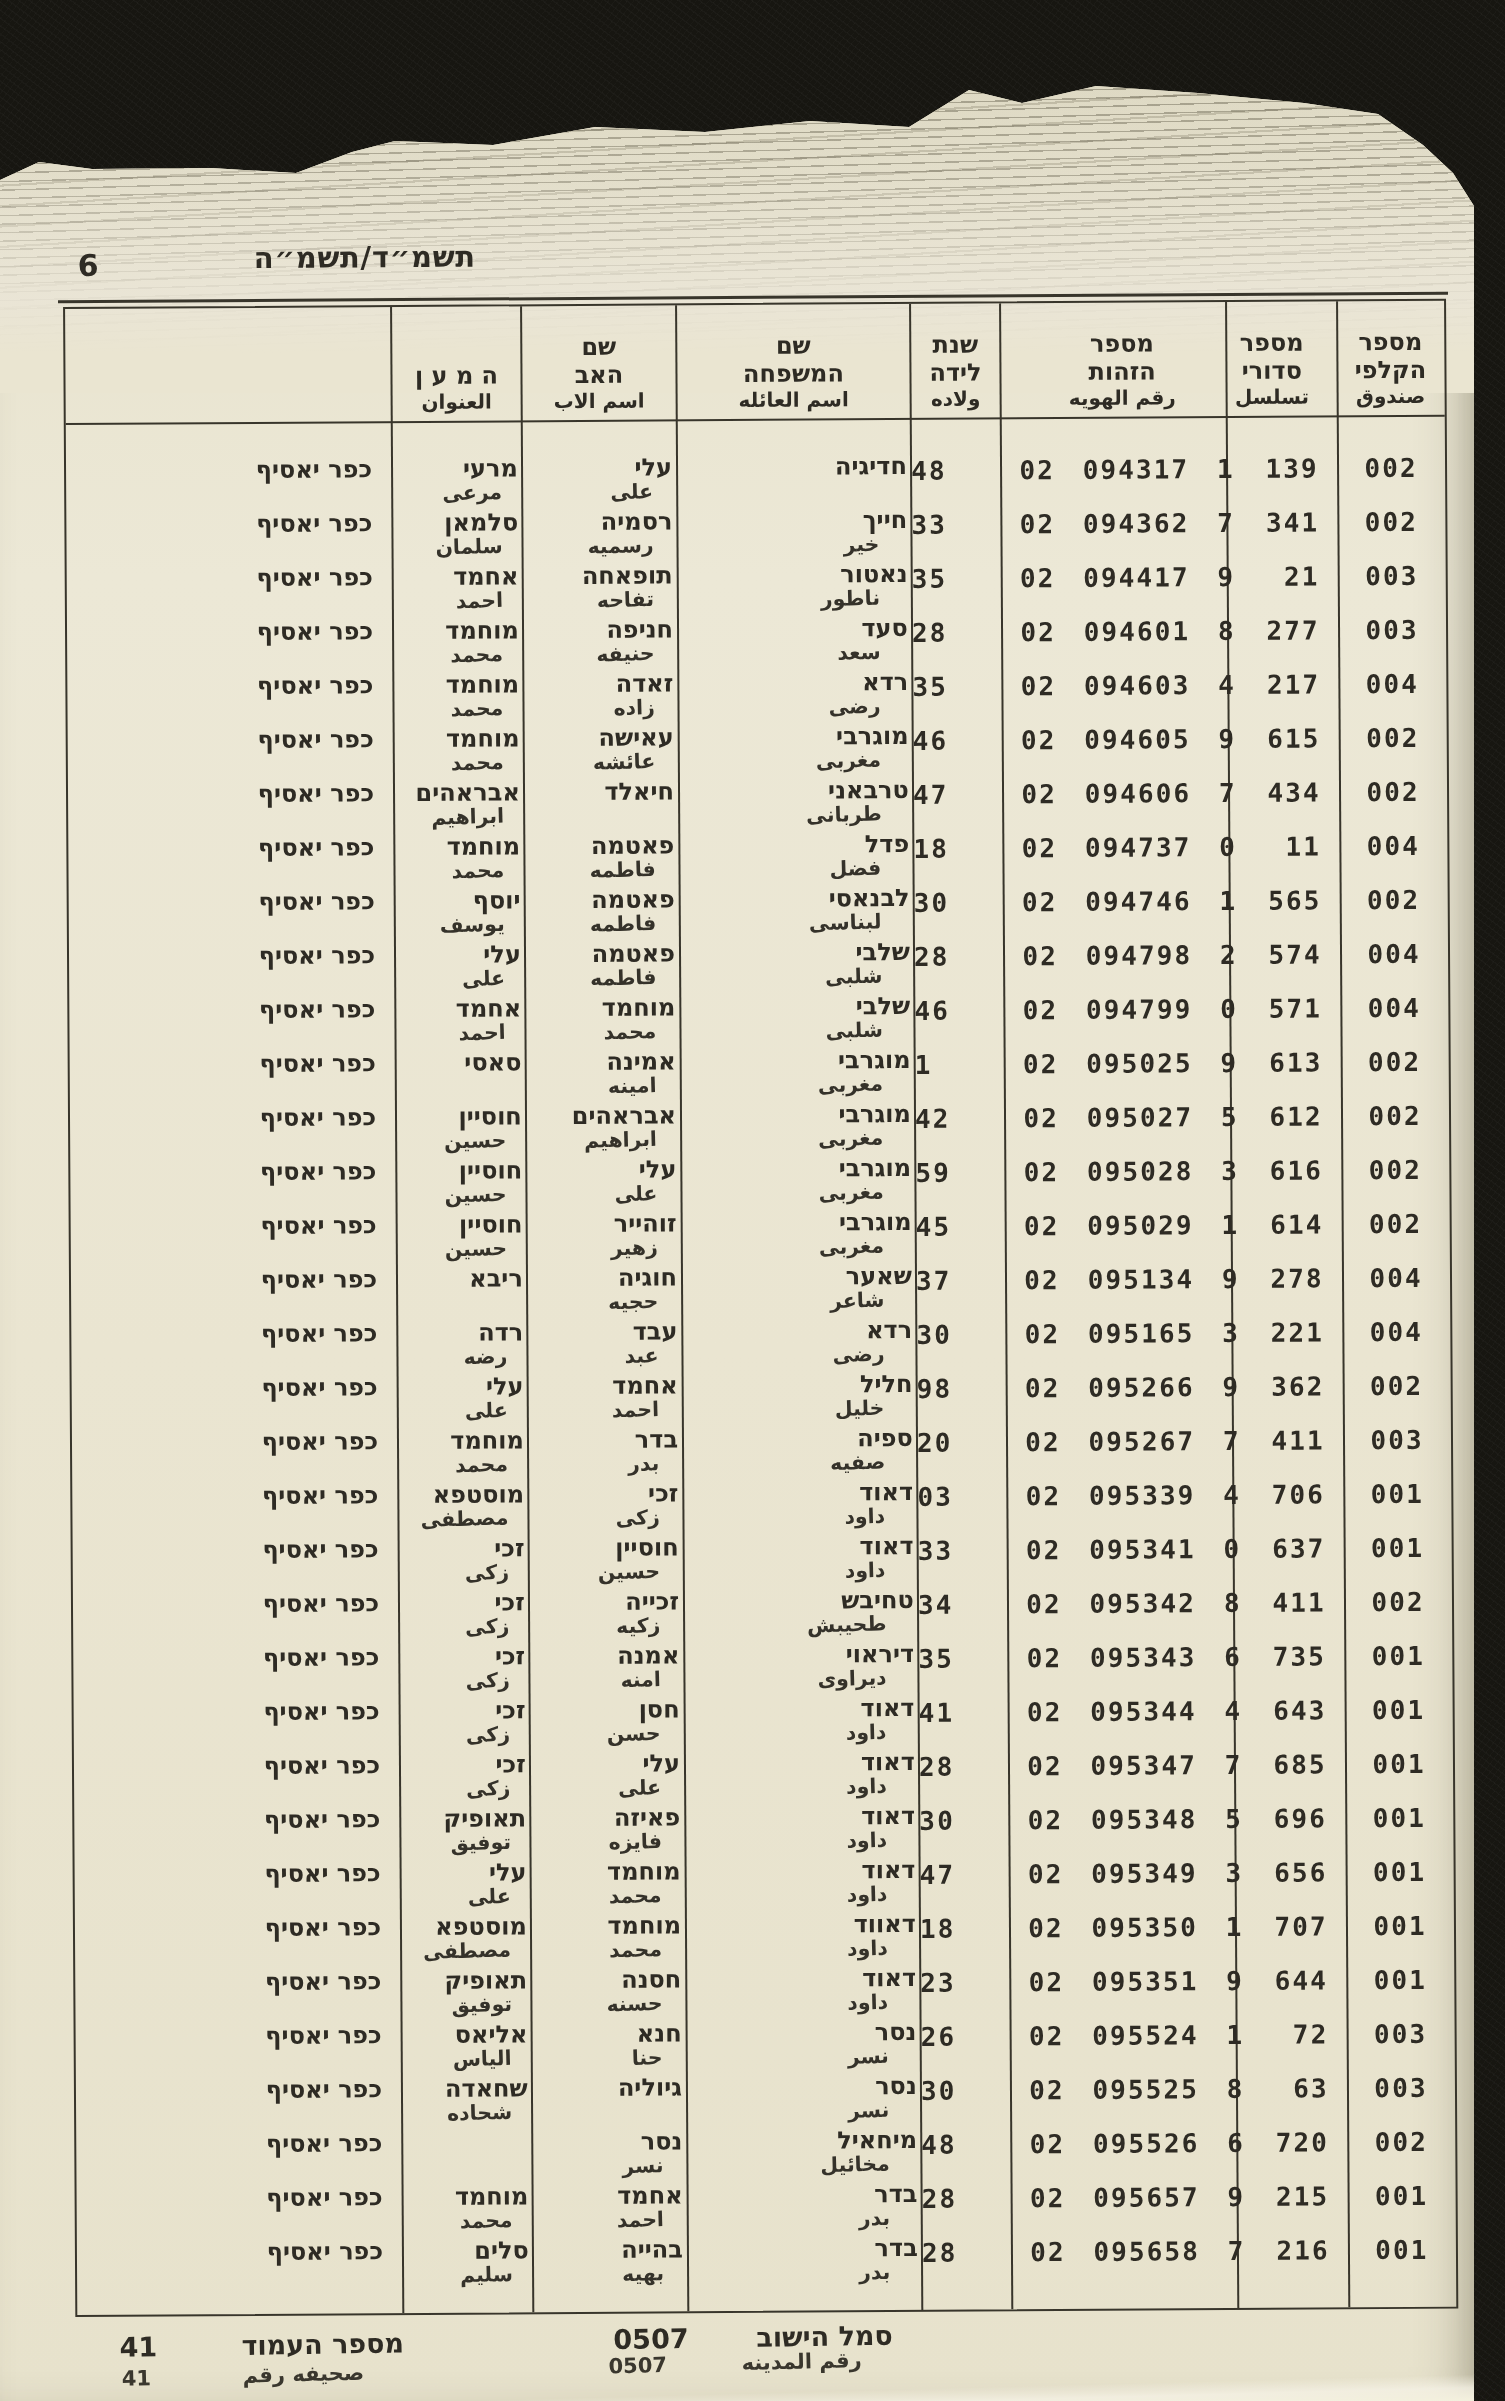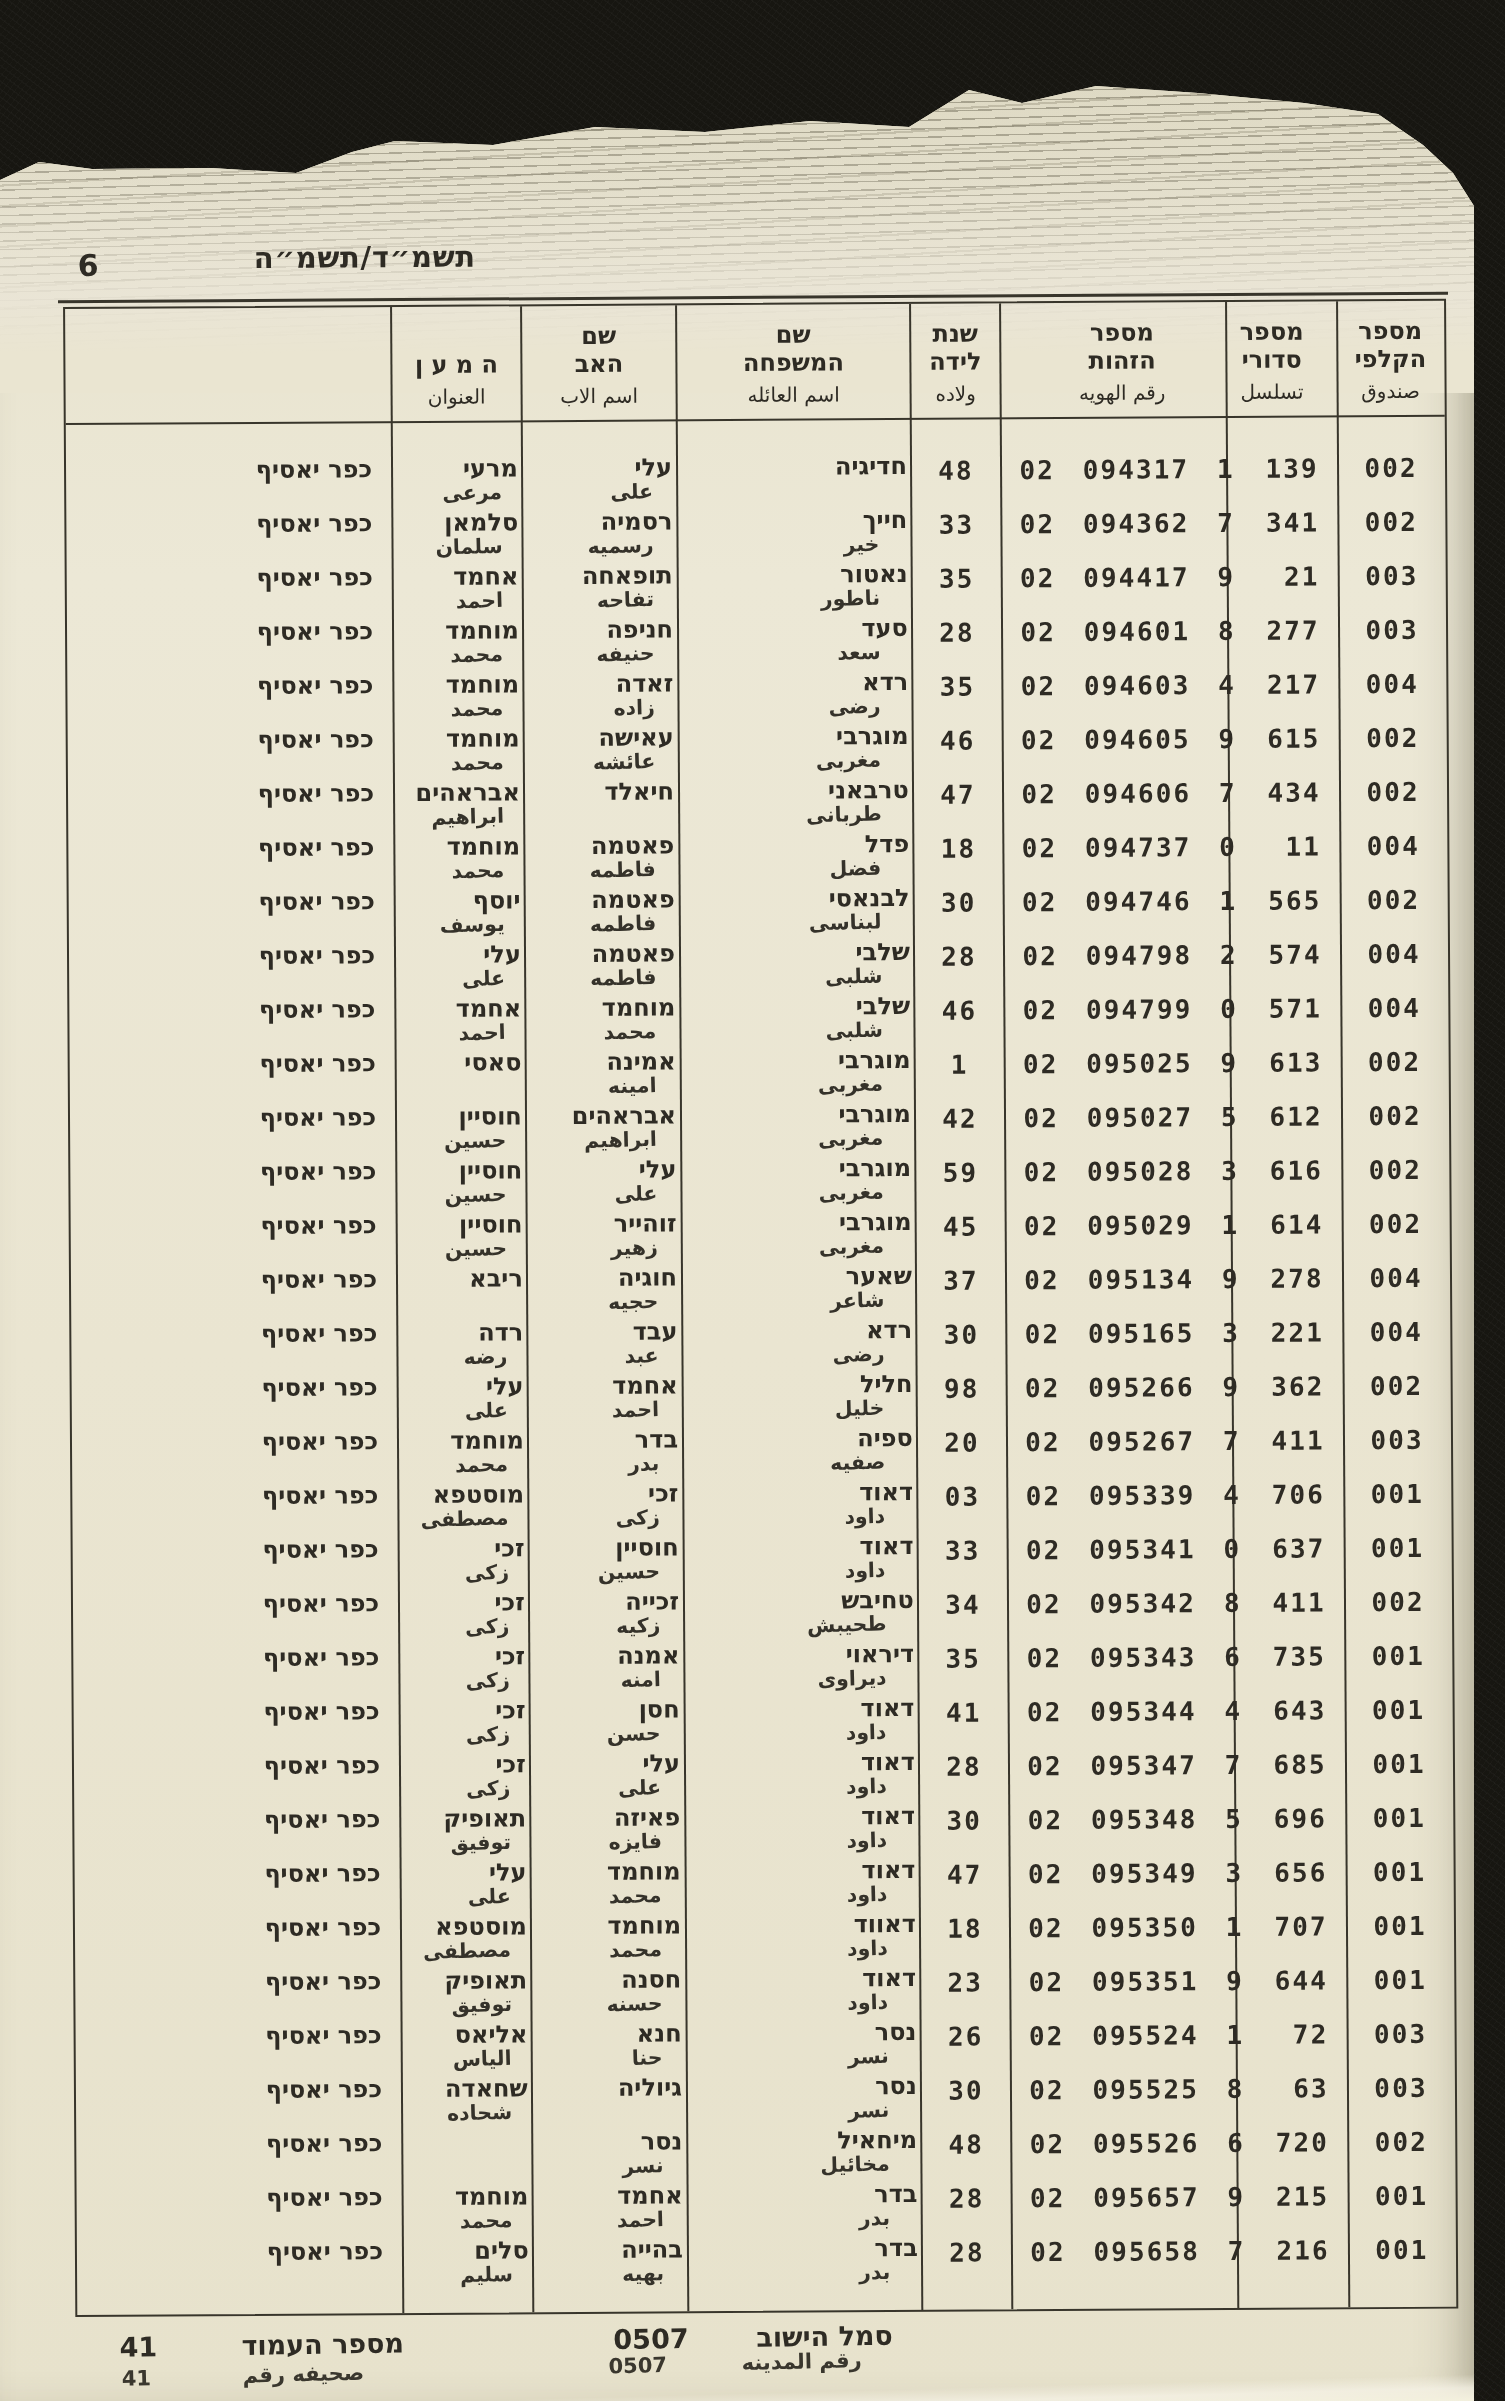--- a/index.html
+++ b/index.html
@@ -50,38 +50,38 @@
   .vline{position:absolute; top:0; bottom:0; width:2.1px; background:var(--line);}
   .v1{right:106px}.v2{right:217px}.v3{right:443px}.v4{right:533px}
   .v5{right:767px}.v6{right:922px}.v7{right:1052px}
 
   .thead{
     display:grid; grid-template-columns:108px 111px 225px 90px 234px 155px 130px 326px;
     height:116px; border-bottom:2.1px solid var(--line);
   }
   .th{display:flex; flex-direction:column; justify-content:flex-end; align-items:center; padding-bottom:5.6px;}
   .h-he{font-size:24px; font-weight:700; line-height:27.5px; white-space:nowrap;}
-  .h-ar{font-size:20px; font-weight:400; line-height:36px; white-space:nowrap;}
+  .h-ar{font-size:20px; font-weight:700; line-height:25px; white-space:nowrap;}
 
   .tbody{position:absolute; top:118px; bottom:0; left:0; right:0; padding-top:31px; overflow:hidden;}
   .tr{
     display:grid; grid-template-columns:108px 111px 225px 90px 234px 155px 130px 326px;
     height:54px; position:relative;
   }
   .td{position:relative;}
   .num{
     display:block; font-family:"DejaVu Sans Mono", monospace;
     font-size:26px; font-weight:700; letter-spacing:2.1px; line-height:1; margin-top:5px;
     white-space:nowrap;
   }
   .col-kalpi{text-align:center;}
   .col-serial{direction:ltr; text-align:right; padding-right:18.3px;}
   .col-identity{direction:ltr; text-align:left; padding-left:18.3px;}
   .col-identity .num{word-spacing:10px;}
-  .col-birth{text-align:center;}
+  .col-birth{text-align:left;}
   .he{font-size:24px; font-weight:700; line-height:27px; text-align:right; white-space:nowrap;}
   .col-family .he{padding-left:0; padding-right:4.2px;}
   .col-first  .he{padding-right:5px;}
   .col-father .he{padding-right:4.2px;margin-left:33px;}
   .col-address .he{padding-right:20px;}
   .ar{
     position:absolute; top:25px; font-size:20.4px; font-weight:600; line-height:24px;
     white-space:nowrap; transform:rotate(-1.2deg); color:#35322a;
   }
   .col-family .ar{right:32px;} .col-first .ar{right:24px;} .col-father .ar{right:20px;}

